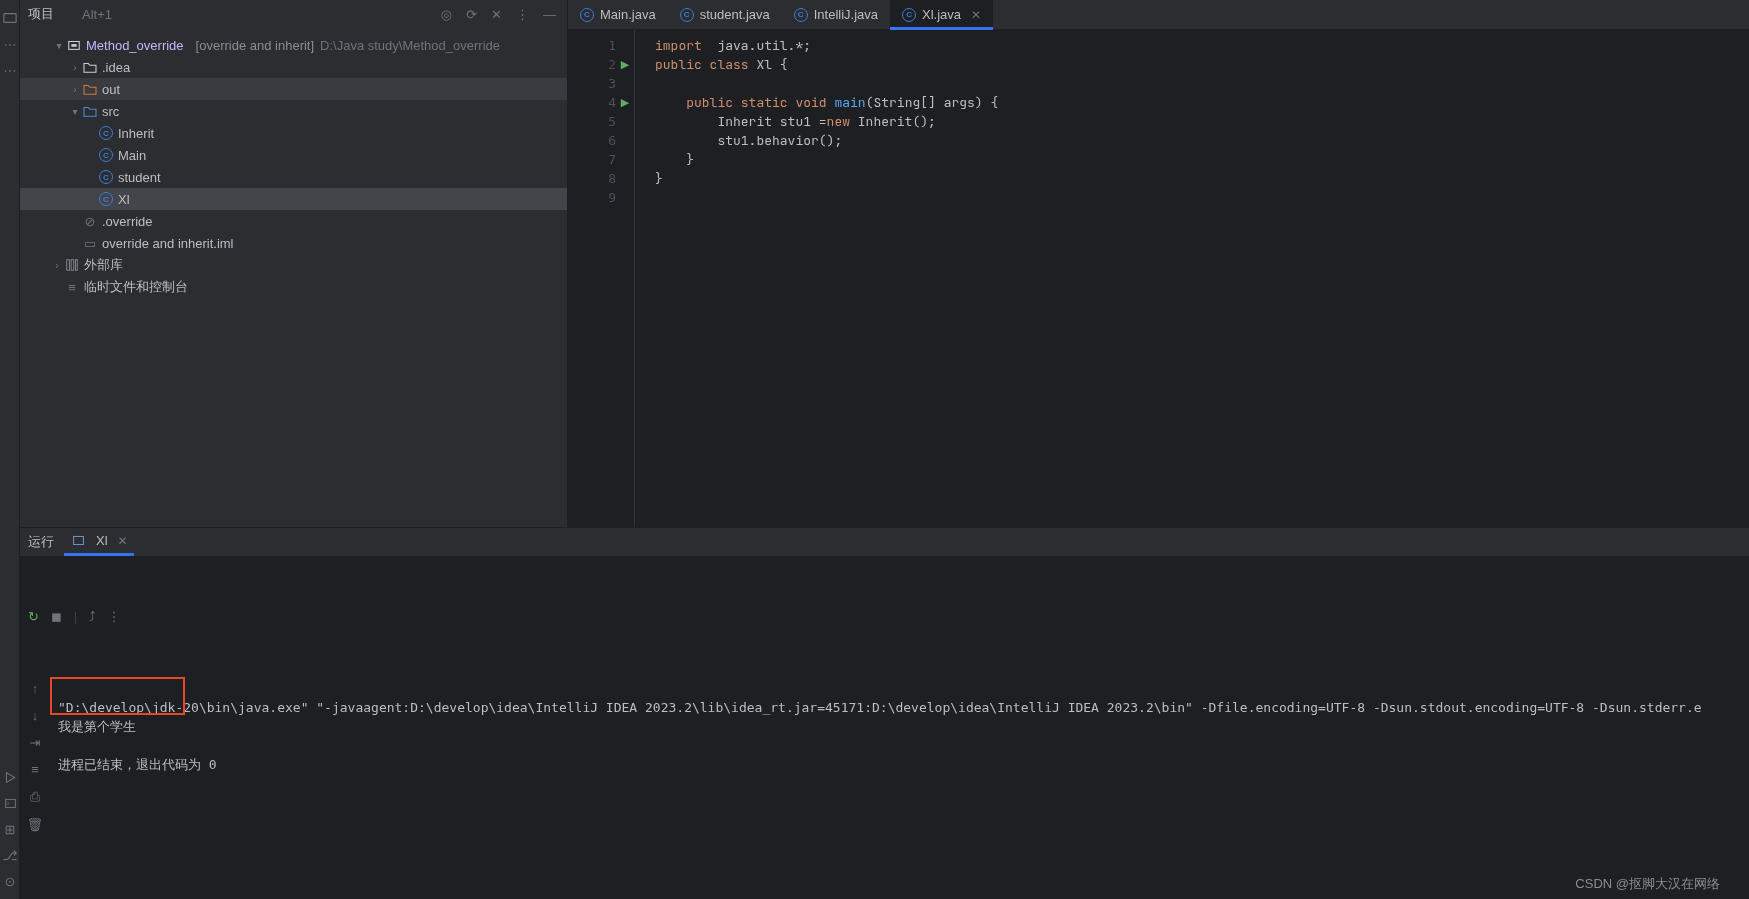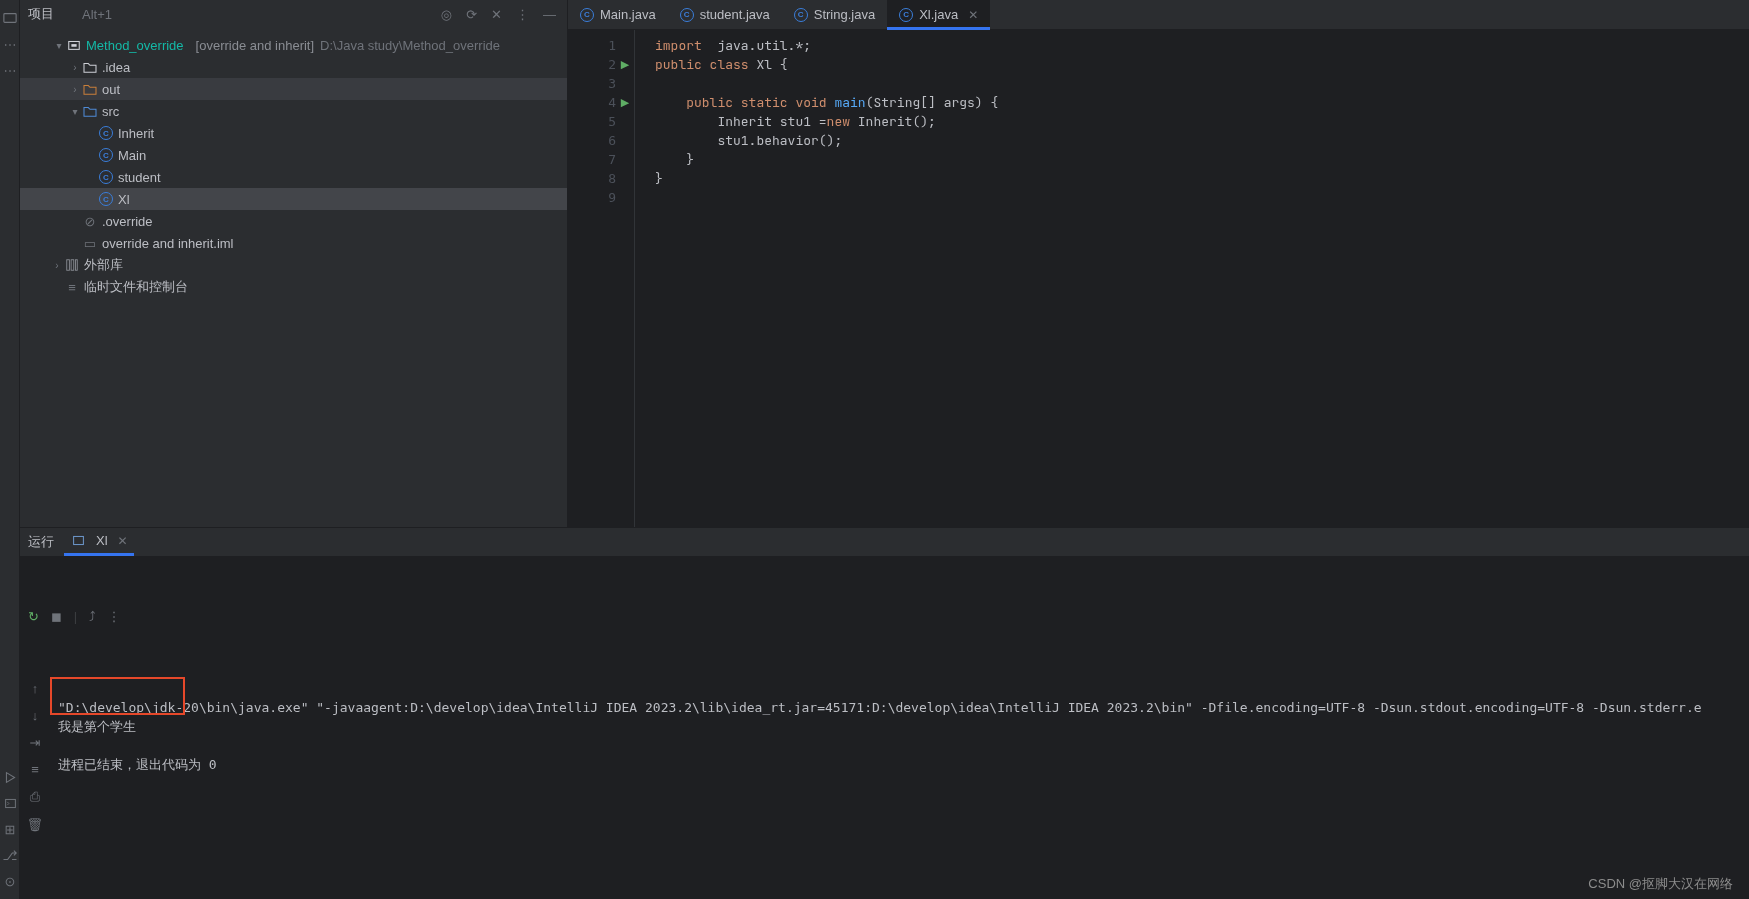--- a/index.html
+++ b/index.html
@@ -19,21 +19,21 @@
 .project-tree { flex:1; overflow:auto; padding-top:6px; }
 .tree-row { height:22px; display:flex; align-items:center; padding-left:8px; cursor:pointer; white-space:nowrap; }
 .tree-row.hover-out { background:#393b40; }
 .tree-row.selected { background:#43454a; }
 .chevron { width:14px; display:inline-flex; justify-content:center; color:#6f737a; font-size:10px; }
 .tree-icon { width:16px; height:16px; display:inline-flex; align-items:center; justify-content:center; margin-right:4px; }
 .folder-icon { color:#ced0d6; }
 .folder-icon.orange { color:#c97f3a; }
 .class-icon { width:14px; height:14px; border:1.5px solid #3a7edb; border-radius:50%; display:inline-flex; align-items:center; justify-content:center; font-size:8px; color:#3a7edb; font-weight:bold; }
 .file-icon-plain { color:#6f737a; }
-.proj-name { color:#14b8a6; }
+.proj-name { color:#c4b5fd; }
 .proj-sub { color:#8a8d93; margin-left:12px; }
 .proj-path { color:#6f737a; margin-left:6px; }
 
 
 .editor-area { position:absolute; left:568px; top:0; right:0; height:527px; background:#1e1f22; display:flex; flex-direction:column; }
 .editor-tabs { height:30px; display:flex; align-items:stretch; background:#2b2d30; border-bottom:1px solid #1e1f22; }
 .editor-tab { display:flex; align-items:center; padding:0 12px; gap:6px; color:#bcbec4; cursor:pointer; position:relative; }
 .editor-tab.active { background:#1e1f22; }
 .editor-tab.active::after { content:""; position:absolute; bottom:-1px; left:0; right:0; height:3px; background:#3574f0; }
 .tab-close { color:#6f737a; margin-left:4px; font-size:12px; }
@@ -51,21 +51,21 @@
 .run-tab-label { color:#bcbec4; }
 .run-tab { display:flex; align-items:center; gap:6px; padding:4px 6px; border-bottom:3px solid #3574f0; height:100%; }
 .run-toolbar { height:30px; display:flex; align-items:center; gap:12px; padding-left:8px; background:#1e1f22; color:#6f737a; }
 .run-toolbar .rt-icon { cursor:pointer; }
 .run-body { flex:1; display:flex; }
 .run-left-icons { width:30px; display:flex; flex-direction:column; align-items:center; gap:12px; padding-top:6px; color:#6f737a; }
 .run-left-icons span { cursor:pointer; }
 .console { flex:1; font-family:Consolas,monospace; font-size:13px; line-height:19px; color:#bcbec4; padding:4px 8px; white-space:pre; overflow:hidden; position:relative; }
 .red-box { position:absolute; border:2px solid #e6482a; pointer-events:none; }
 
-.watermark { position:absolute; right:16px; bottom:6px; color:#8c8c8c; font-size:13px; }
+.watermark { position:absolute; right:29px; bottom:6px; color:#8c8c8c; font-size:13px; }
 svg { display:block; }
 </style>
 </head>
 <body>
 
 <div class="activity-bar">
   <div class="ab-top">
     <div class="ab-item">
         <svg width="14" height="14" viewBox="0 0 16 16">
           <rect x="1" y="3" width="14" height="10" rx="1" fill="none" stroke="#6f737a" stroke-width="1.3"></rect>
@@ -198,21 +198,21 @@
     <div class="editor-tab">
       <span class="class-icon">C</span>
       <span>Main.java</span>
     </div>
     <div class="editor-tab">
       <span class="class-icon">C</span>
       <span>student.java</span>
     </div>
     <div class="editor-tab">
       <span class="class-icon">C</span>
-      <span>String.java</span>
+      <span>IntelliJ.java</span>
     </div>
     <div class="editor-tab active">
       <span class="class-icon">C</span>
       <span>Xl.java</span>
       <span class="tab-close">✕</span>
     </div>
   </div>
   <div class="editor-body">
     <div class="gutter">
       <div>1</div>

